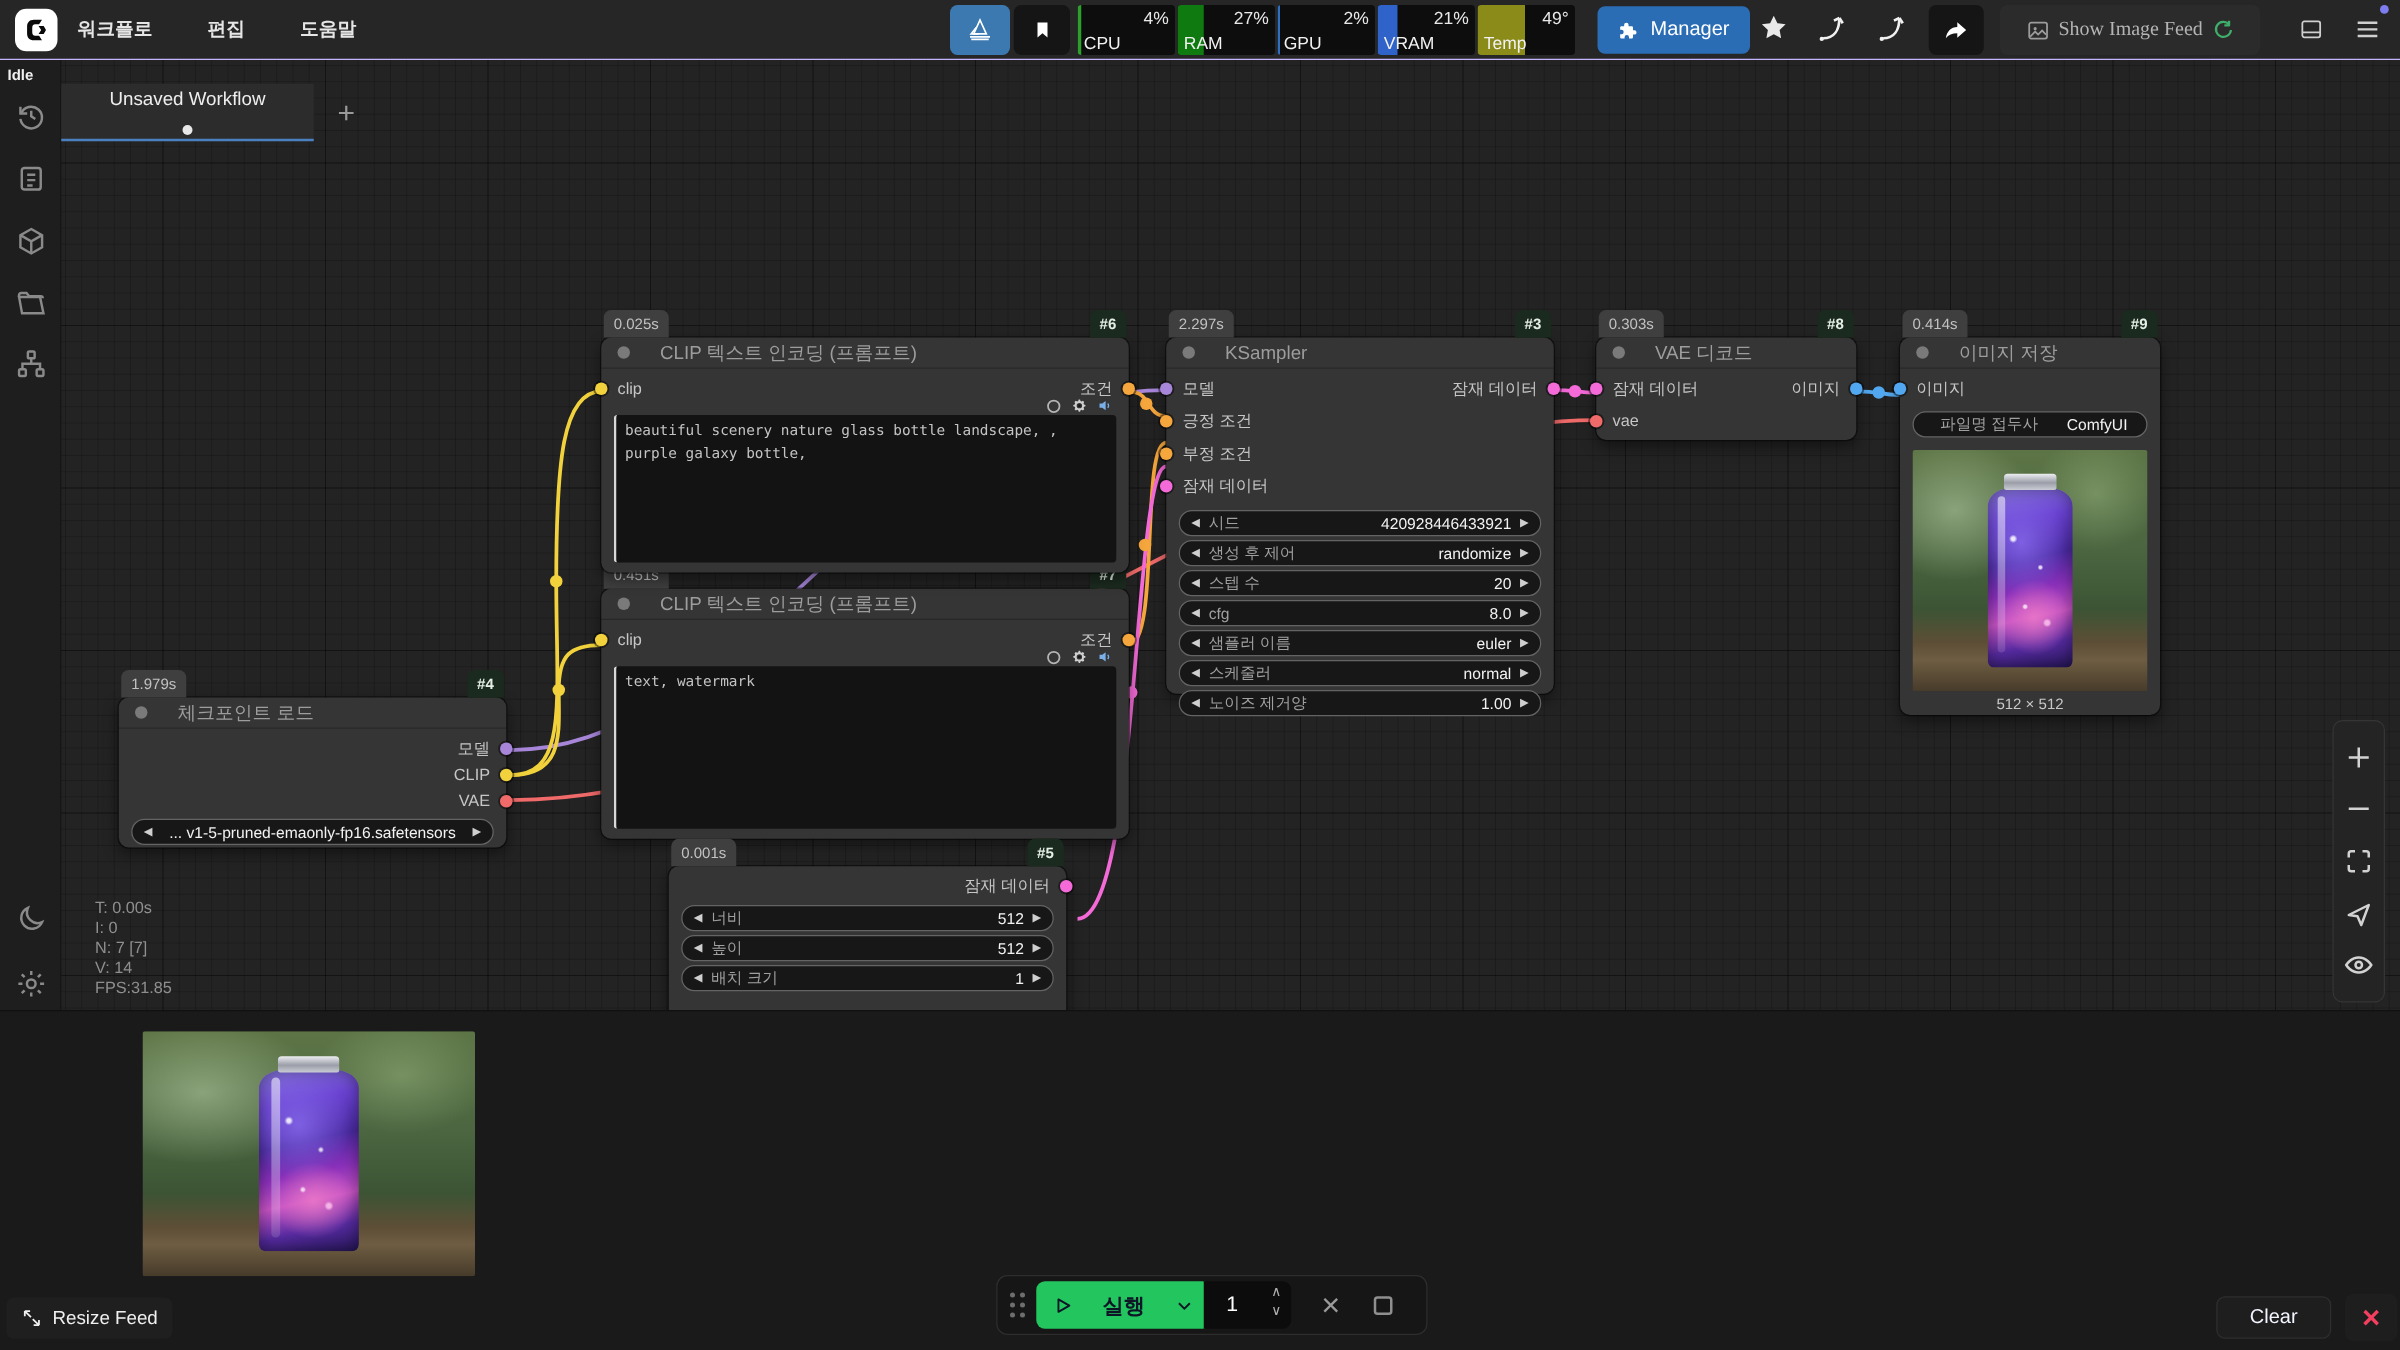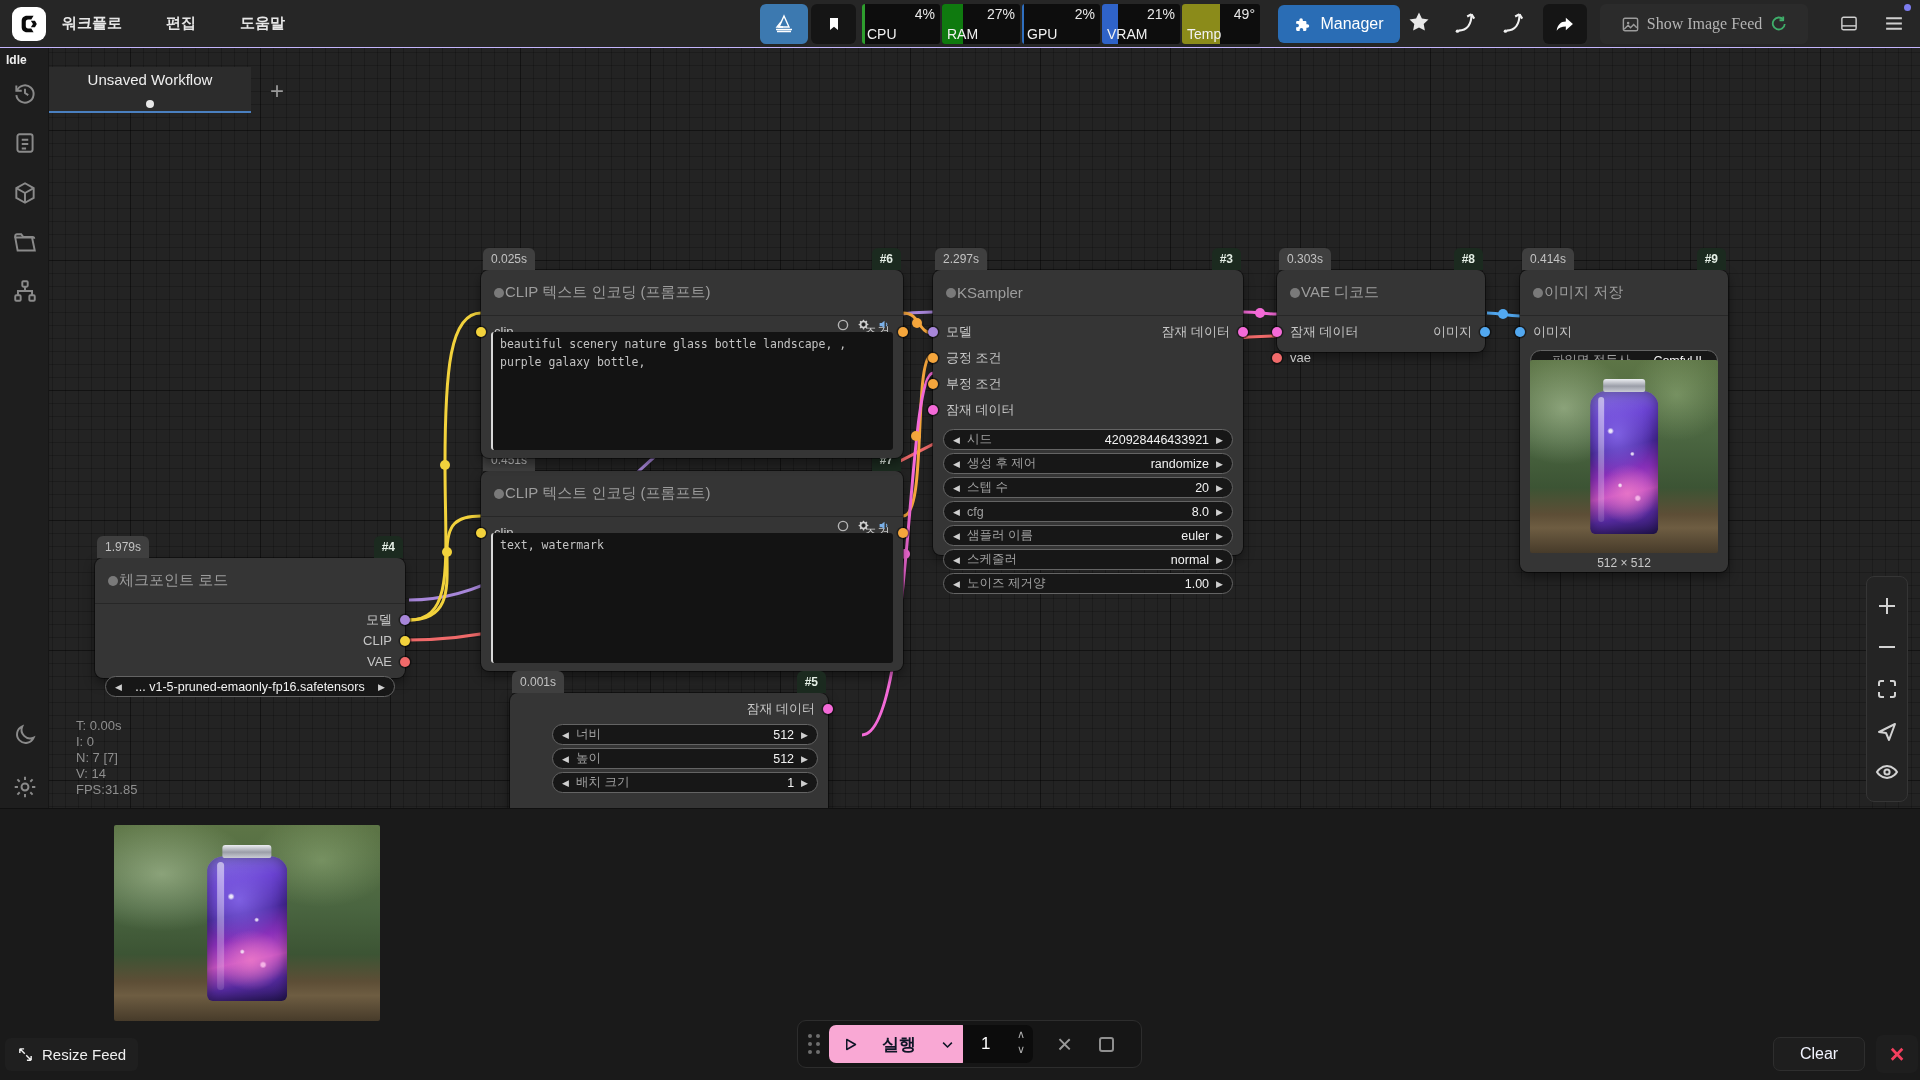--- a/index.html
+++ b/index.html
@@ -49,21 +49,21 @@
   
   #sidebar { position:absolute; left:0; top:48px; width:49px; height:760px; background:#1e1e1e; border-right:1px solid #161616; z-index:4; }
   .sb-icon { position:absolute; left:12px; width:26px; height:26px; color:#8a8a8a; }
   .sb-icon svg { width:26px; height:26px; }
 
   
   .node { position:absolute; background:#353535; border-radius:8px; box-shadow:0 0 0 1px rgba(0,0,0,.45), 0 5px 12px rgba(0,0,0,.45); }
   .badge { position:absolute; top:-22px; height:22px; line-height:22px; font-size:12px; padding:0 8px; border-radius:6px 6px 0 0; white-space:nowrap; }
   .badge.time { left:2px; background:#3f3f3f; color:#c2c2c2; }
   .badge.nid { right:2px; background:#1b2a1f; color:#e4eee5; font-weight:600; }
-  .nhead { height:46px; display:flex; align-items:center; gap:1px; padding:0 13px; border-bottom:1px solid rgba(0,0,0,.25); }
+  .nhead { height:25px; display:flex; align-items:center; gap:24px; padding:0 13px; border-bottom:1px solid rgba(0,0,0,.25); }
   .cdot { width:10px; height:10px; border-radius:50%; background:#7a7a7a; flex:none; }
   .ntitle { color:#9d9d9d; font-size:15px; white-space:nowrap; overflow:hidden; }
   .prow { position:relative; height:21px; margin-top:5px; display:flex; align-items:center; justify-content:space-between; padding:0 13px; }
   .plabel { color:#c6c6c6; font-size:13px; }
   .pdot { position:absolute; width:10px; height:10px; border-radius:50%; top:50%; transform:translateY(-50%); box-shadow:0 0 0 1.5px rgba(0,0,0,.45); }
   .pdot.in { left:-5px; } .pdot.out { right:-5px; }
   .c-model{background:#a786d9} .c-clip{background:#f2d23c} .c-cond{background:#f5a63c}
   .c-latent{background:#f46ad8} .c-vae{background:#f06a6a} .c-image{background:#52a8f0}
   .nicons { position:absolute; right:12px; top:48px; display:flex; gap:8px; align-items:center; }
   .ntext { position:absolute; left:10px; right:10px; background:#131313; border-radius:3px; border-left:2px solid #d8d8d8; color:#c3c3c3; font-family:"DejaVu Sans Mono","Liberation Mono",monospace; font-size:11.5px; line-height:1.55; padding:4px 7px; overflow:hidden; white-space:pre-wrap; }
@@ -106,21 +106,21 @@
   #right-toolbar .rt-icon { width:24px; height:24px; color:#d2d2d2; }
 
   
   #feed { position:absolute; left:0; top:808px; width:1920px; height:272px; background:#1a1a1a; border-top:1px solid #101010; }
 
   
   #btn-resize-feed { position:absolute; left:5px; top:1038px; height:33px; background:#1f1f1f; border-radius:6px; display:flex; align-items:center; gap:8px; padding:0 12px; color:#f0f0f0; font-size:15px; z-index:20; }
   #run-panel { position:absolute; left:797px; top:1020px; width:345px; height:48px; background:#161616; border:1px solid #2d2d2d; border-radius:9px; z-index:20; display:flex; align-items:center; }
   .drag-dots { display:grid; grid-template-columns:4px 4px; grid-gap:4px; margin:0 9px 0 10px; }
   .drag-dots i { width:4px; height:4px; border-radius:50%; background:#6e6e6e; }
-  #btn-run { width:140px; height:38px; background:#f9a8d4; border-radius:7px; display:flex; align-items:center; justify-content:center; gap:24px; color:#0e1526; font-size:17px; font-weight:600; }
+  #btn-run { width:140px; height:38px; background:#22c55e; border-radius:7px; display:flex; align-items:center; justify-content:center; gap:24px; color:#0e1526; font-size:17px; font-weight:600; }
   #queue-count { width:70px; height:38px; background:#0c0c0c; border-radius:0 7px 7px 0; margin-left:-6px; display:flex; align-items:center; color:#fff; font-size:17px; padding-left:18px; position:relative; }
   .steppers { position:absolute; right:8px; top:2px; display:flex; flex-direction:column; line-height:15px; color:#b0b0b0; font-size:11px; text-align:center; }
   .qicon { color:#9a9a9a; font-size:26px; margin-left:24px; }
   .stop-sq { width:15px; height:15px; border:2px solid #8f8f8f; border-radius:3px; margin-left:27px; }
   #btn-clear { position:absolute; left:1773px; top:1037px; width:92px; height:34px; background:#1e1e1e; border:1px solid #2e2e2e; border-radius:7px; color:#f2f4ff; font-size:16px; display:flex; align-items:center; justify-content:center; z-index:20; }
   #btn-close-feed { position:absolute; left:1876px; top:1035px; width:42px; height:38px; background:#1e1e1e; border-radius:7px; color:#f43f5e; font-size:25px; font-weight:700; display:flex; align-items:center; justify-content:center; z-index:20; }
 </style>
 </head>
 <body>
 
@@ -351,21 +351,21 @@
           <span class="plabel">VAE</span>
           <span class="pdot out c-vae"></span>
         </div>
       <div class="widget" style="margin-top:4px;">
         <span class="wa">◀</span>
           <span class="wv center">... v1-5-pruned-emaonly-fp16.safetensors</span>
           <span class="wa">▶</span>
       </div>
     </div>
 
-    <div class="node" style="left:510px;top:693px;width:318px;height:140px;z-index:2;padding-left:32px;">
+    <div class="node" style="left:535px;top:693px;width:318px;height:140px;z-index:2;">
       <span class="badge time">0.001s</span>
       <span class="badge nid">#5</span>
       <div class="prow" style="justify-content:flex-end;">
           <span class="plabel">잠재 데이터</span>
           <span class="pdot out c-latent"></span>
         </div>
       <div class="widget" style="margin-top:5px;">
           <span class="wa">◀</span>
           <span class="wl">너비</span>
           <span class="wv">512</span>

